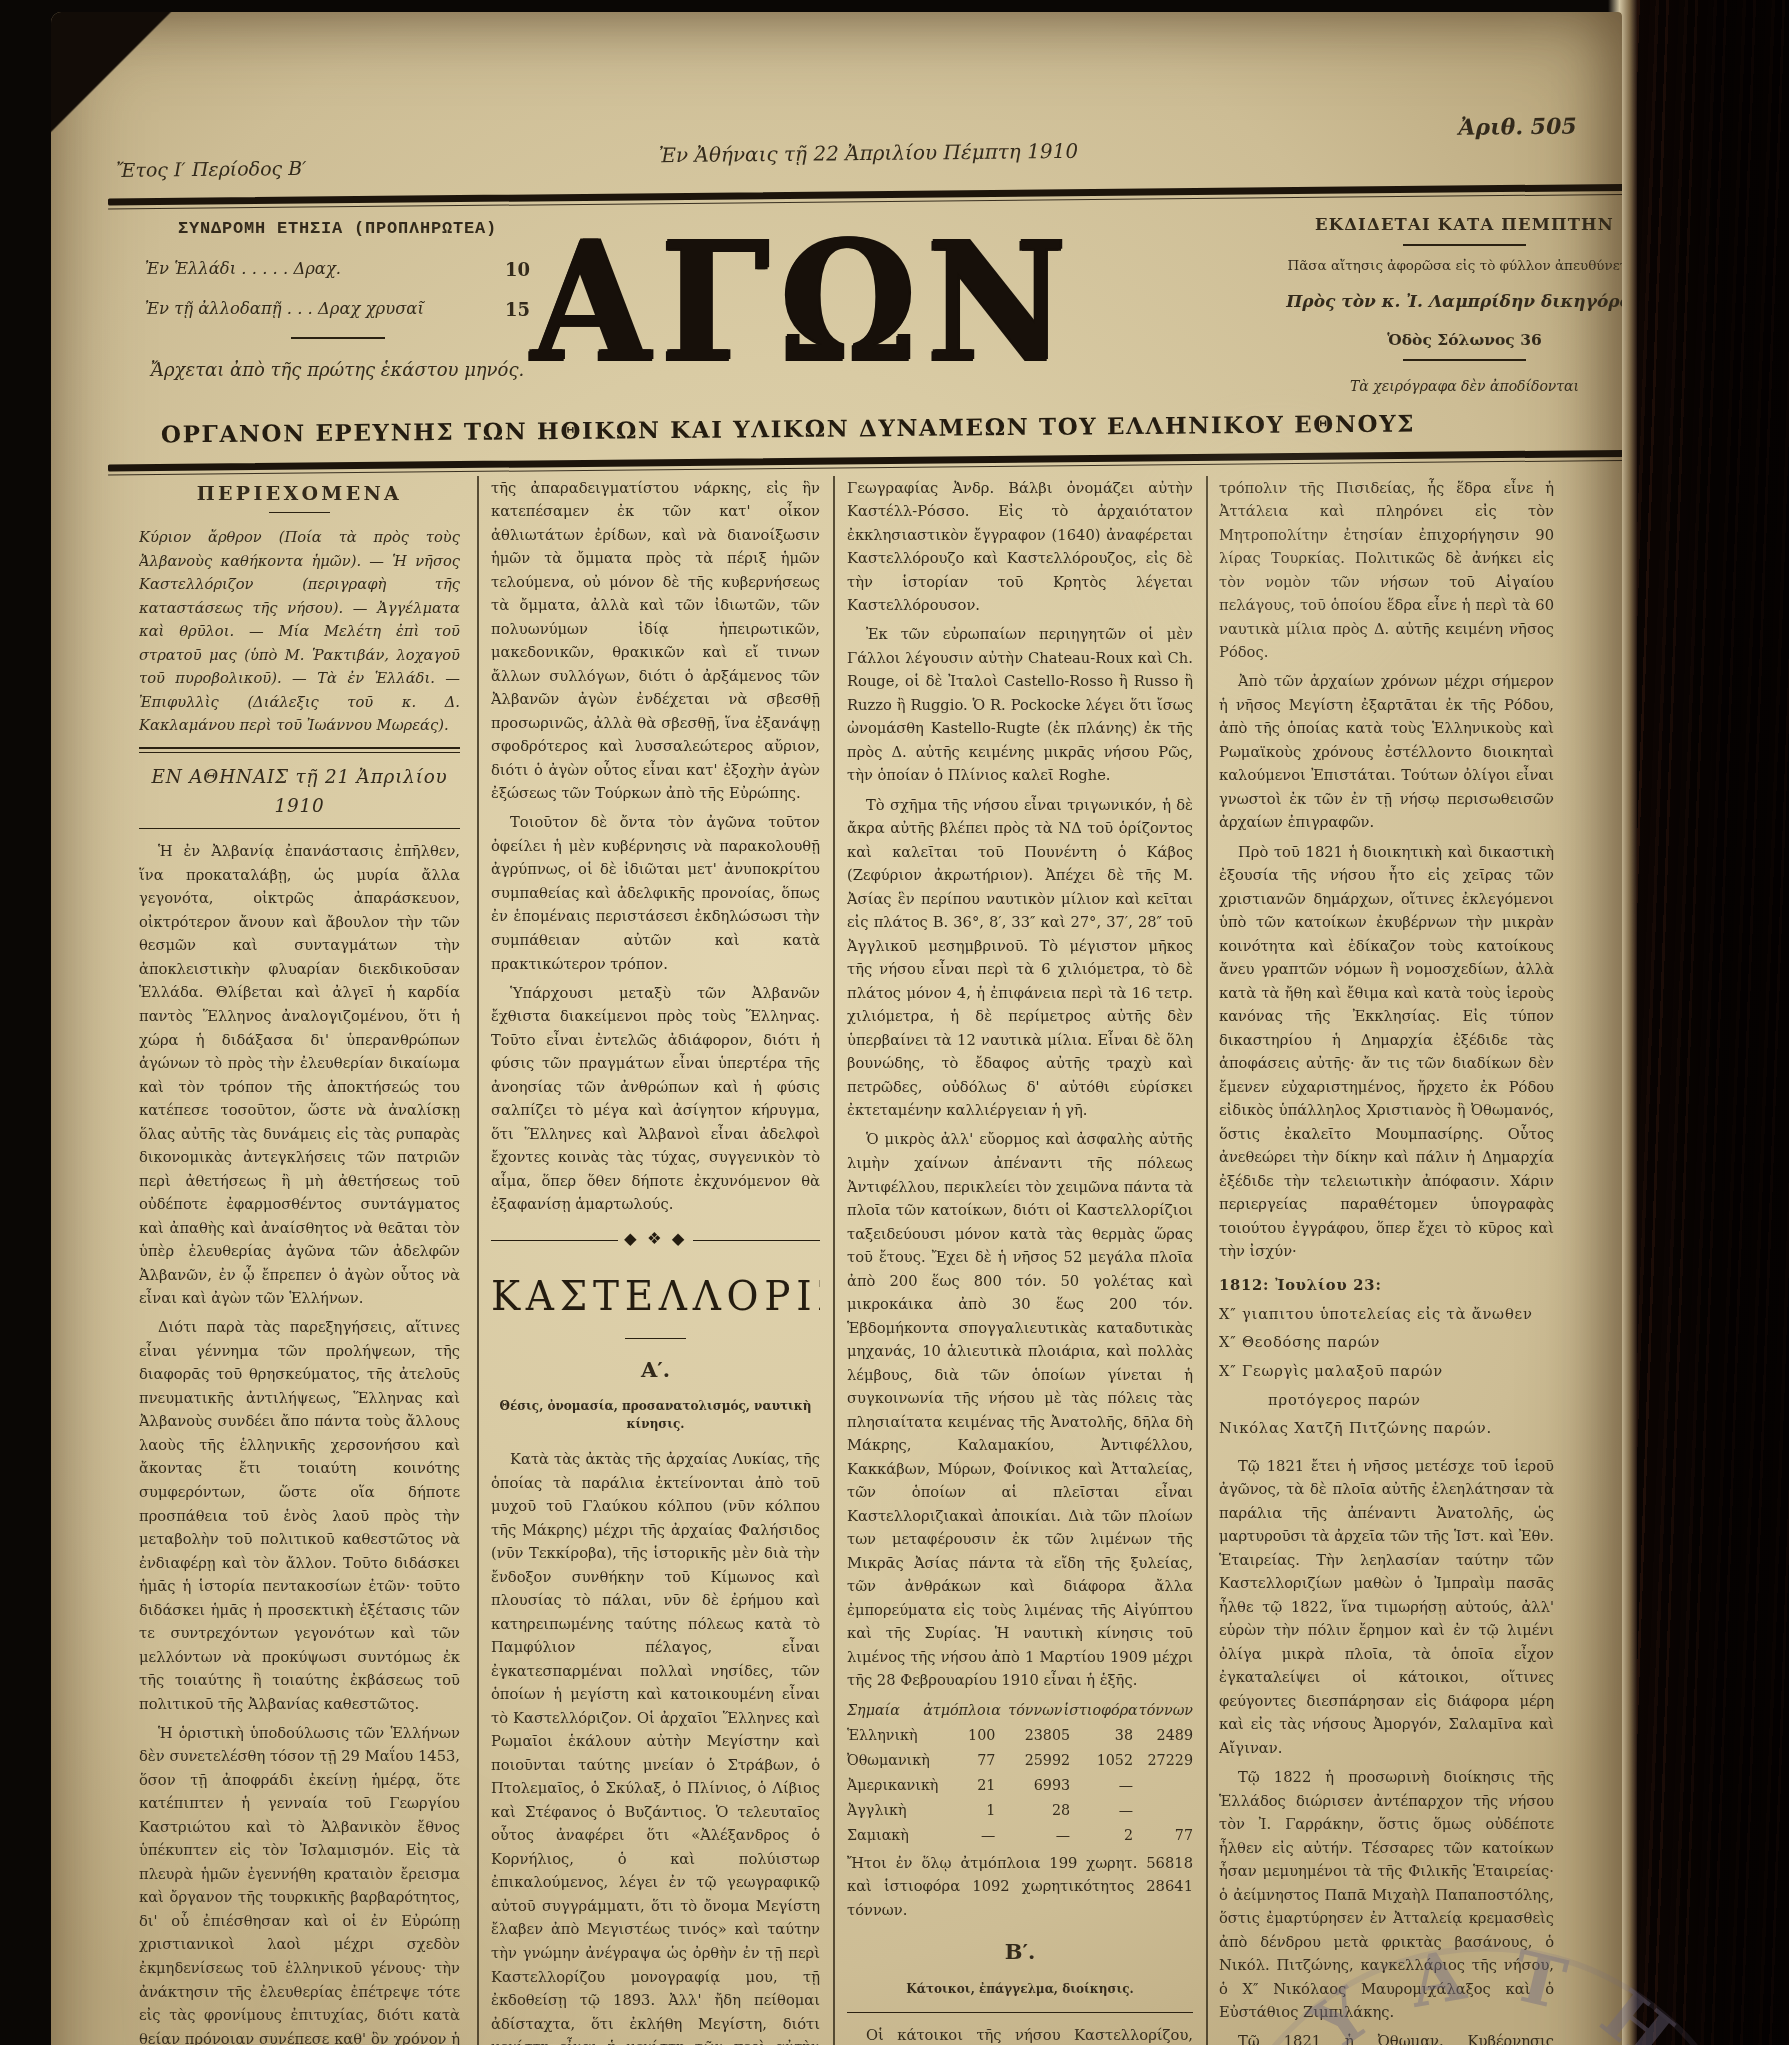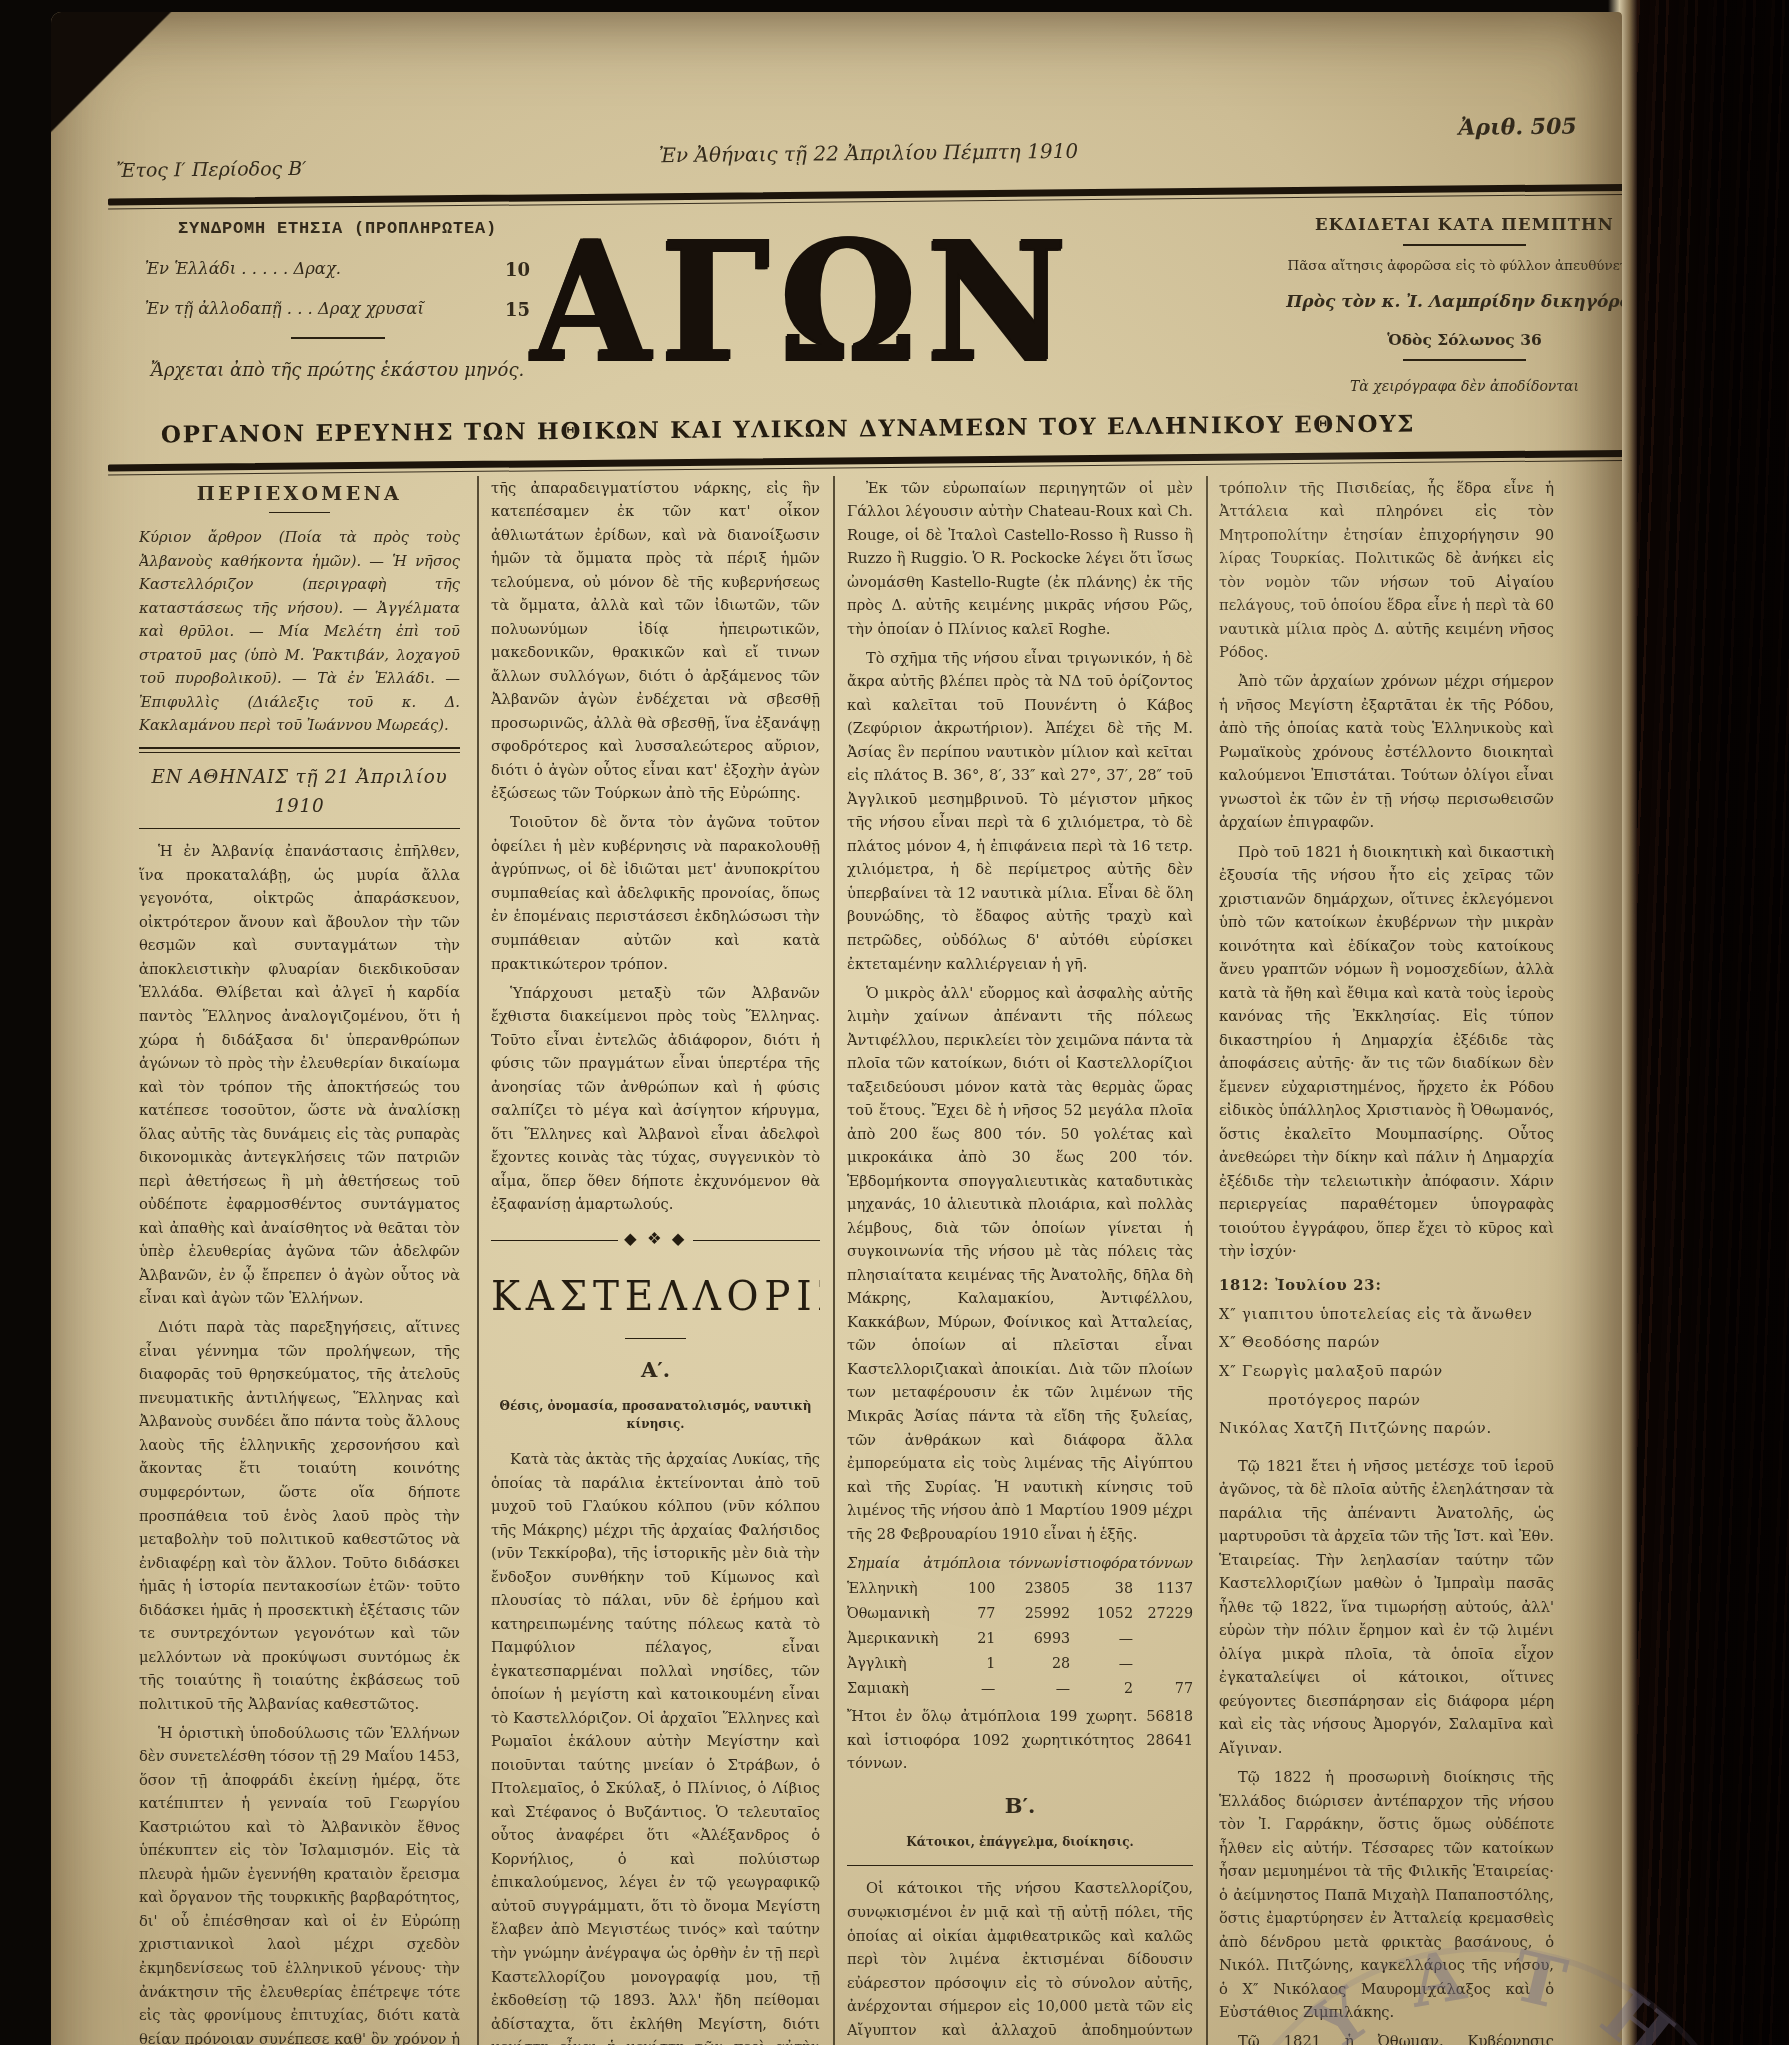--- a/index.html
+++ b/index.html
@@ -177,37 +177,38 @@
         </div>
         <div class="art-title" data-interactable="false">ΚΑΣΤΕΛΛΟΡΙΖΟΝ</div>
         <div class="sm-rule" data-interactable="false"></div>
         <div class="sec-no" data-interactable="false">Α′.</div>
         <div class="sec-h" data-interactable="false">Θέσις, ὀνομασία, προσανατολισμός, ναυτικὴ κίνησις.</div>
         <p data-interactable="false">Κατὰ τὰς ἀκτὰς τῆς ἀρχαίας Λυκίας, τῆς ὁποίας τὰ παράλια ἐκτείνονται ἀπὸ τοῦ μυχοῦ τοῦ Γλαύκου κόλπου (νῦν κόλπου τῆς Μάκρης) μέχρι τῆς ἀρχαίας Φαλήσιδος (νῦν Τεκκίροβα), τῆς ἱστορικῆς μὲν διὰ τὴν ἔνδοξον συνθήκην τοῦ Κίμωνος καὶ πλουσίας τὸ πάλαι, νῦν δὲ ἐρήμου καὶ κατηρειπωμένης ταύτης πόλεως κατὰ τὸ Παμφύλιον πέλαγος, εἶναι ἐγκατεσπαρμέναι πολλαὶ νησίδες, τῶν ὁποίων ἡ μεγίστη καὶ κατοικουμένη εἶναι τὸ Καστελλόριζον. Οἱ ἀρχαῖοι Ἕλληνες καὶ Ρωμαῖοι ἑκάλουν αὐτὴν Μεγίστην καὶ ποιοῦνται ταύτης μνείαν ὁ Στράβων, ὁ Πτολεμαῖος, ὁ Σκύλαξ, ὁ Πλίνιος, ὁ Λίβιος καὶ Στέφανος ὁ Βυζάντιος. Ὁ τελευταῖος οὗτος ἀναφέρει ὅτι «Ἀλέξανδρος ὁ Κορνήλιος, ὁ καὶ πολύιστωρ ἐπικαλούμενος, λέγει ἐν τῷ γεωγραφικῷ αὐτοῦ συγγράμματι, ὅτι τὸ ὄνομα Μεγίστη ἔλαβεν ἀπὸ Μεγιστέως τινός» καὶ ταύτην τὴν γνώμην ἀνέγραψα ὡς ὀρθὴν ἐν τῇ περὶ Καστελλορίζου μονογραφίᾳ μου, τῇ ἐκδοθείσῃ τῷ 1893. Ἀλλ' ἤδη πείθομαι ἀδίσταχτα, ὅτι ἐκλήθη Μεγίστη, διότι μεγίστη εἶναι ἡ μεγίστη τῶν περὶ αὐτὴν πολλῶν νησίδων, τῶν ὁποίων αἱ πλεῖσται ἔχουσιν ὀνομασθῆ ἐκ τοῦ σχήματος αὐτῶν ἢ ἐξ ἄλλου συμβεβηκότος, ὡς αἱ Ἁγριοελιά, Βέλος, Πρασούδι ἡ Πρασονήσι καὶ αἱ παρὰ τοῖς ἀρχαίοις γνωσταὶ Στρογγυλή, Μάκρα, Δολιχίστη κ.λ.π. ἡ Ἀσπαθαλίς, ὁ Κοχλίασα, ἡ Δασεῖα.</p>
 
       </div>
 
       <div class="col" style="left:708px;width:346px" data-interactable="false">
+        <p class="noind" data-interactable="false">Γεωγραφίας Ἀνδρ. Βάλβι ὀνομάζει αὐτὴν Καστέλλ-Ρόσσο. Εἰς τὸ ἀρχαιότατον ἐκκλησιαστικὸν ἔγγραφον (1640) ἀναφέρεται Καστελλόρουζο καὶ Καστελλόρουζος, εἰς δὲ τὴν ἱστορίαν τοῦ Κρητὸς λέγεται Καστελλόρουσον.</p>
         <p data-interactable="false">Ἐκ τῶν εὐρωπαίων περιηγητῶν οἱ μὲν Γάλλοι λέγουσιν αὐτὴν Chateau-Roux καὶ Ch. Rouge, οἱ δὲ Ἰταλοὶ Castello-Rosso ἢ Russo ἢ Ruzzo ἢ Ruggio. Ὁ R. Pockocke λέγει ὅτι ἴσως ὠνομάσθη Kastello-Rugte (ἐκ πλάνης) ἐκ τῆς πρὸς Δ. αὐτῆς κειμένης μικρᾶς νήσου Ρῶς, τὴν ὁποίαν ὁ Πλίνιος καλεῖ Roghe.</p>
         <p data-interactable="false">Τὸ σχῆμα τῆς νήσου εἶναι τριγωνικόν, ἡ δὲ ἄκρα αὐτῆς βλέπει πρὸς τὰ ΝΔ τοῦ ὁρίζοντος καὶ καλεῖται τοῦ Πουνέντη ὁ Κάβος (Ζεφύριον ἀκρωτήριον). Ἀπέχει δὲ τῆς Μ. Ἀσίας ἓν περίπου ναυτικὸν μίλιον καὶ κεῖται εἰς πλάτος Β. 36°, 8′, 33″ καὶ 27°, 37′, 28″ τοῦ Ἀγγλικοῦ μεσημβρινοῦ. Τὸ μέγιστον μῆκος τῆς νήσου εἶναι περὶ τὰ 6 χιλιόμετρα, τὸ δὲ πλάτος μόνον 4, ἡ ἐπιφάνεια περὶ τὰ 16 τετρ. χιλιόμετρα, ἡ δὲ περίμετρος αὐτῆς δὲν ὑπερβαίνει τὰ 12 ναυτικὰ μίλια. Εἶναι δὲ ὅλη βουνώδης, τὸ ἔδαφος αὐτῆς τραχὺ καὶ πετρῶδες, οὐδόλως δ' αὐτόθι εὑρίσκει ἐκτεταμένην καλλιέργειαν ἡ γῆ.</p>
         <p data-interactable="false">Ὁ μικρὸς ἀλλ' εὔορμος καὶ ἀσφαλὴς αὐτῆς λιμὴν χαίνων ἀπέναντι τῆς πόλεως Ἀντιφέλλου, περικλείει τὸν χειμῶνα πάντα τὰ πλοῖα τῶν κατοίκων, διότι οἱ Καστελλορίζιοι ταξειδεύουσι μόνον κατὰ τὰς θερμὰς ὥρας τοῦ ἔτους. Ἔχει δὲ ἡ νῆσος 52 μεγάλα πλοῖα ἀπὸ 200 ἕως 800 τόν. 50 γολέτας καὶ μικροκάικα ἀπὸ 30 ἕως 200 τόν. Ἑβδομήκοντα σπογγαλιευτικὰς καταδυτικὰς μηχανάς, 10 ἁλιευτικὰ πλοιάρια, καὶ πολλὰς λέμβους, διὰ τῶν ὁποίων γίνεται ἡ συγκοινωνία τῆς νήσου μὲ τὰς πόλεις τὰς πλησιαίτατα κειμένας τῆς Ἀνατολῆς, δῆλα δὴ Μάκρης, Καλαμακίου, Ἀντιφέλλου, Κακκάβων, Μύρων, Φοίνικος καὶ Ἀτταλείας, τῶν ὁποίων αἱ πλεῖσται εἶναι Καστελλοριζιακαὶ ἀποικίαι. Διὰ τῶν πλοίων των μεταφέρουσιν ἐκ τῶν λιμένων τῆς Μικρᾶς Ἀσίας πάντα τὰ εἴδη τῆς ξυλείας, τῶν ἀνθράκων καὶ διάφορα ἄλλα ἐμπορεύματα εἰς τοὺς λιμένας τῆς Αἰγύπτου καὶ τῆς Συρίας. Ἡ ναυτικὴ κίνησις τοῦ λιμένος τῆς νήσου ἀπὸ 1 Μαρτίου 1909 μέχρι τῆς 28 Φεβρουαρίου 1910 εἶναι ἡ ἑξῆς.</p>
         <div class="shiptable" data-interactable="false">
           <div class="trow head" data-interactable="false">
             <span data-interactable="false">Σημαία</span>
             <span data-interactable="false">ἀτμόπλοια</span>
             <span class="num" data-interactable="false">τόννων</span>
             <span data-interactable="false">ἱστιοφόρα</span>
             <span class="num" data-interactable="false">τόννων</span>
           </div>
           <div class="trow" data-interactable="false">
             <span data-interactable="false">Ἑλληνικὴ</span>
               <span class="num" data-interactable="false">100</span>
               <span class="num" data-interactable="false">23805</span>
               <span class="num" data-interactable="false">38</span>
-              <span class="num" data-interactable="false">1137</span>
+              <span class="num" data-interactable="false">2489</span>
           </div>
           <div class="trow" data-interactable="false">
             <span data-interactable="false">Ὀθωμανικὴ</span>
               <span class="num" data-interactable="false">77</span>
               <span class="num" data-interactable="false">25992</span>
               <span class="num" data-interactable="false">1052</span>
               <span class="num" data-interactable="false">27229</span>
           </div>
           <div class="trow" data-interactable="false">
             <span data-interactable="false">Ἀμερικανικὴ</span>

